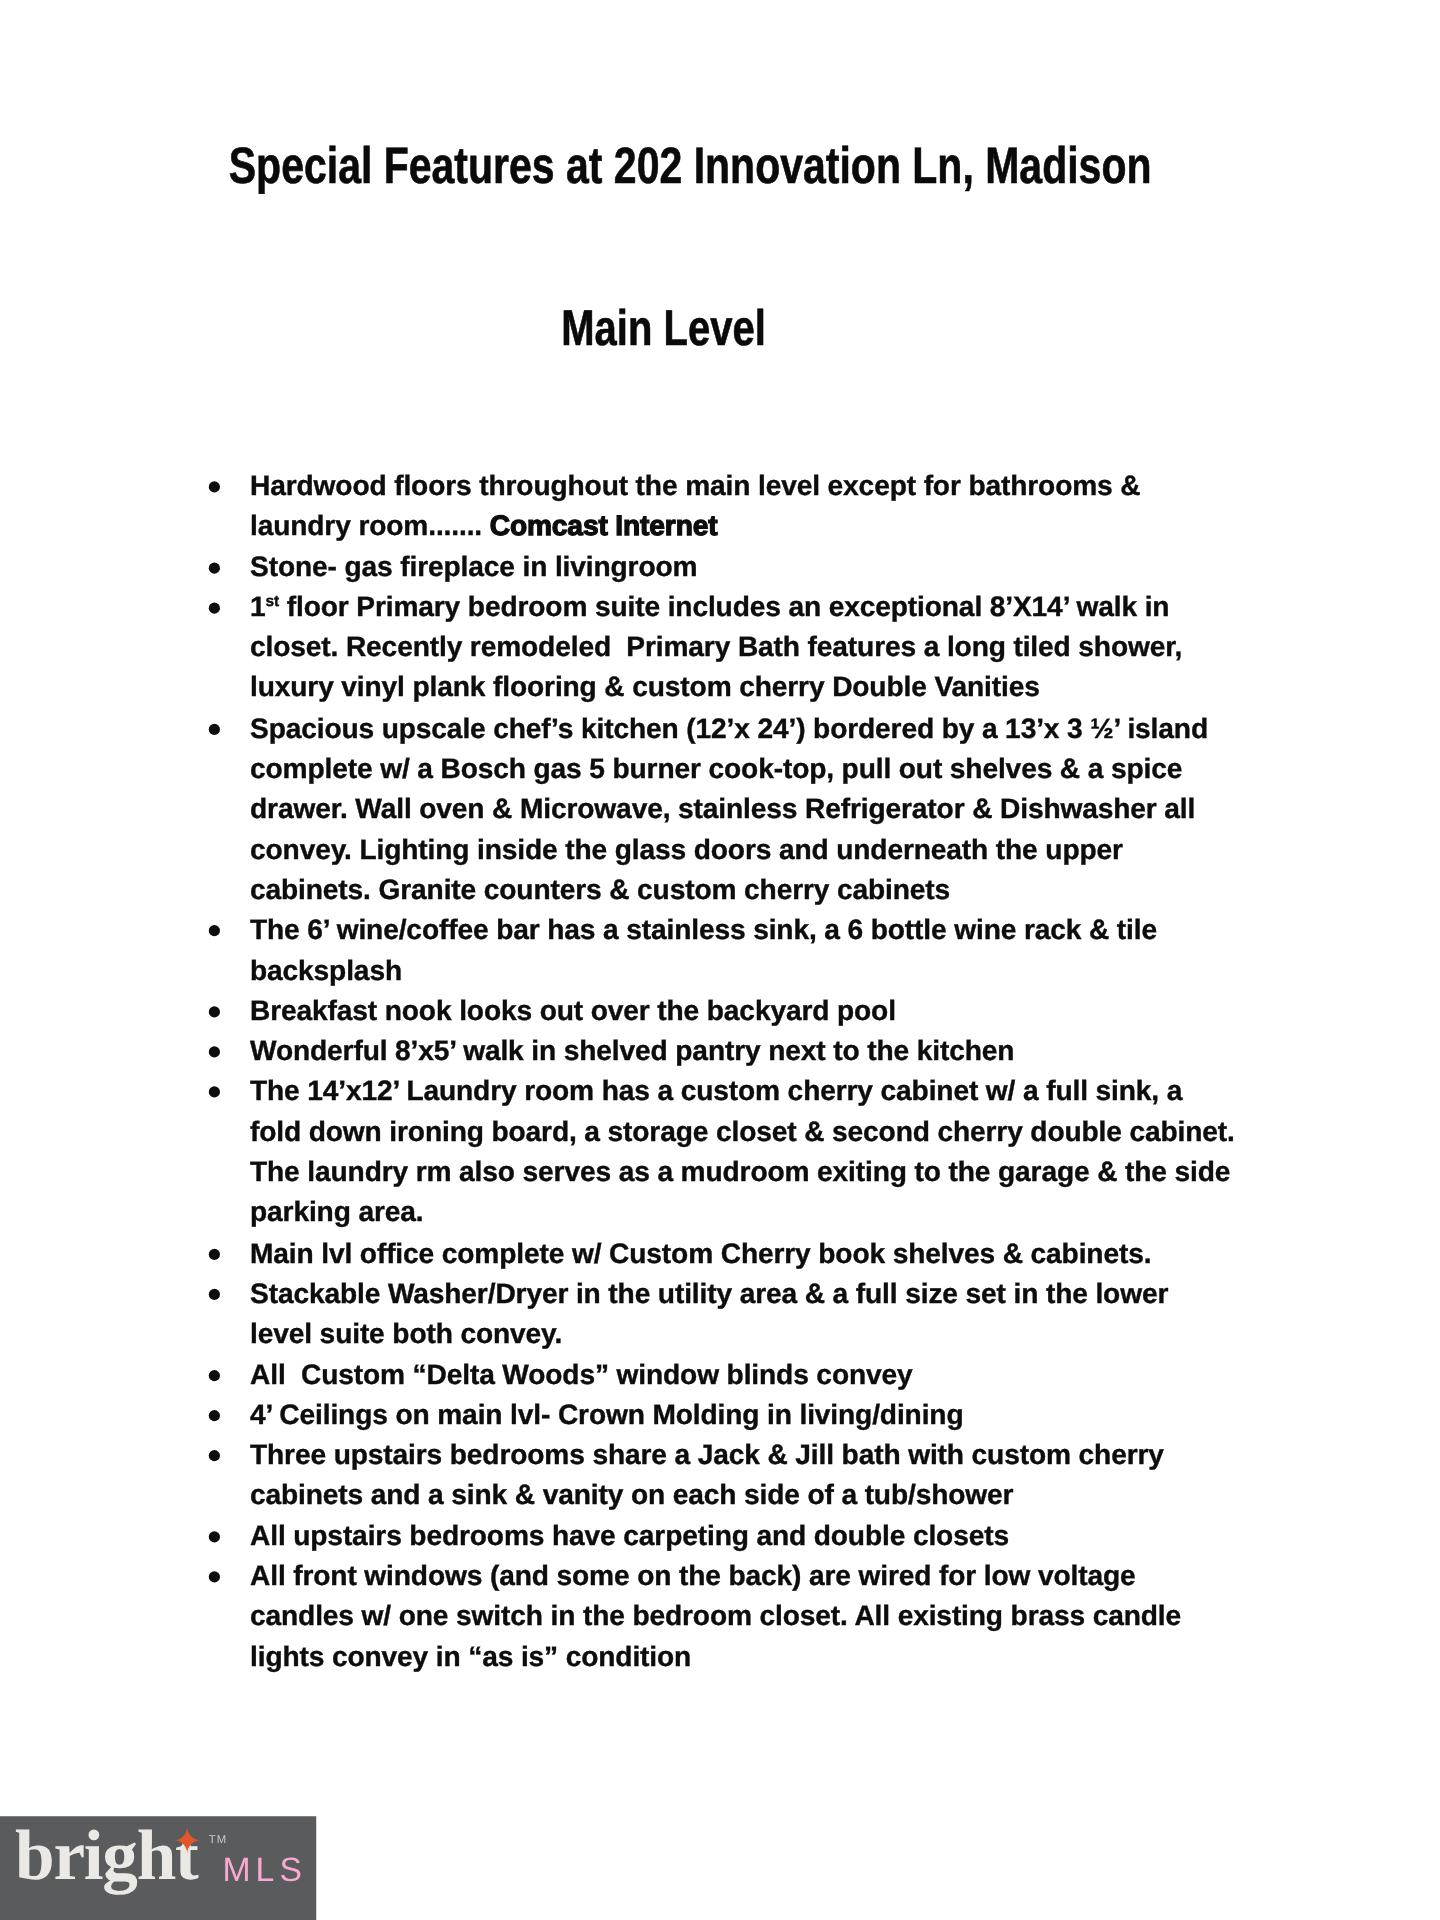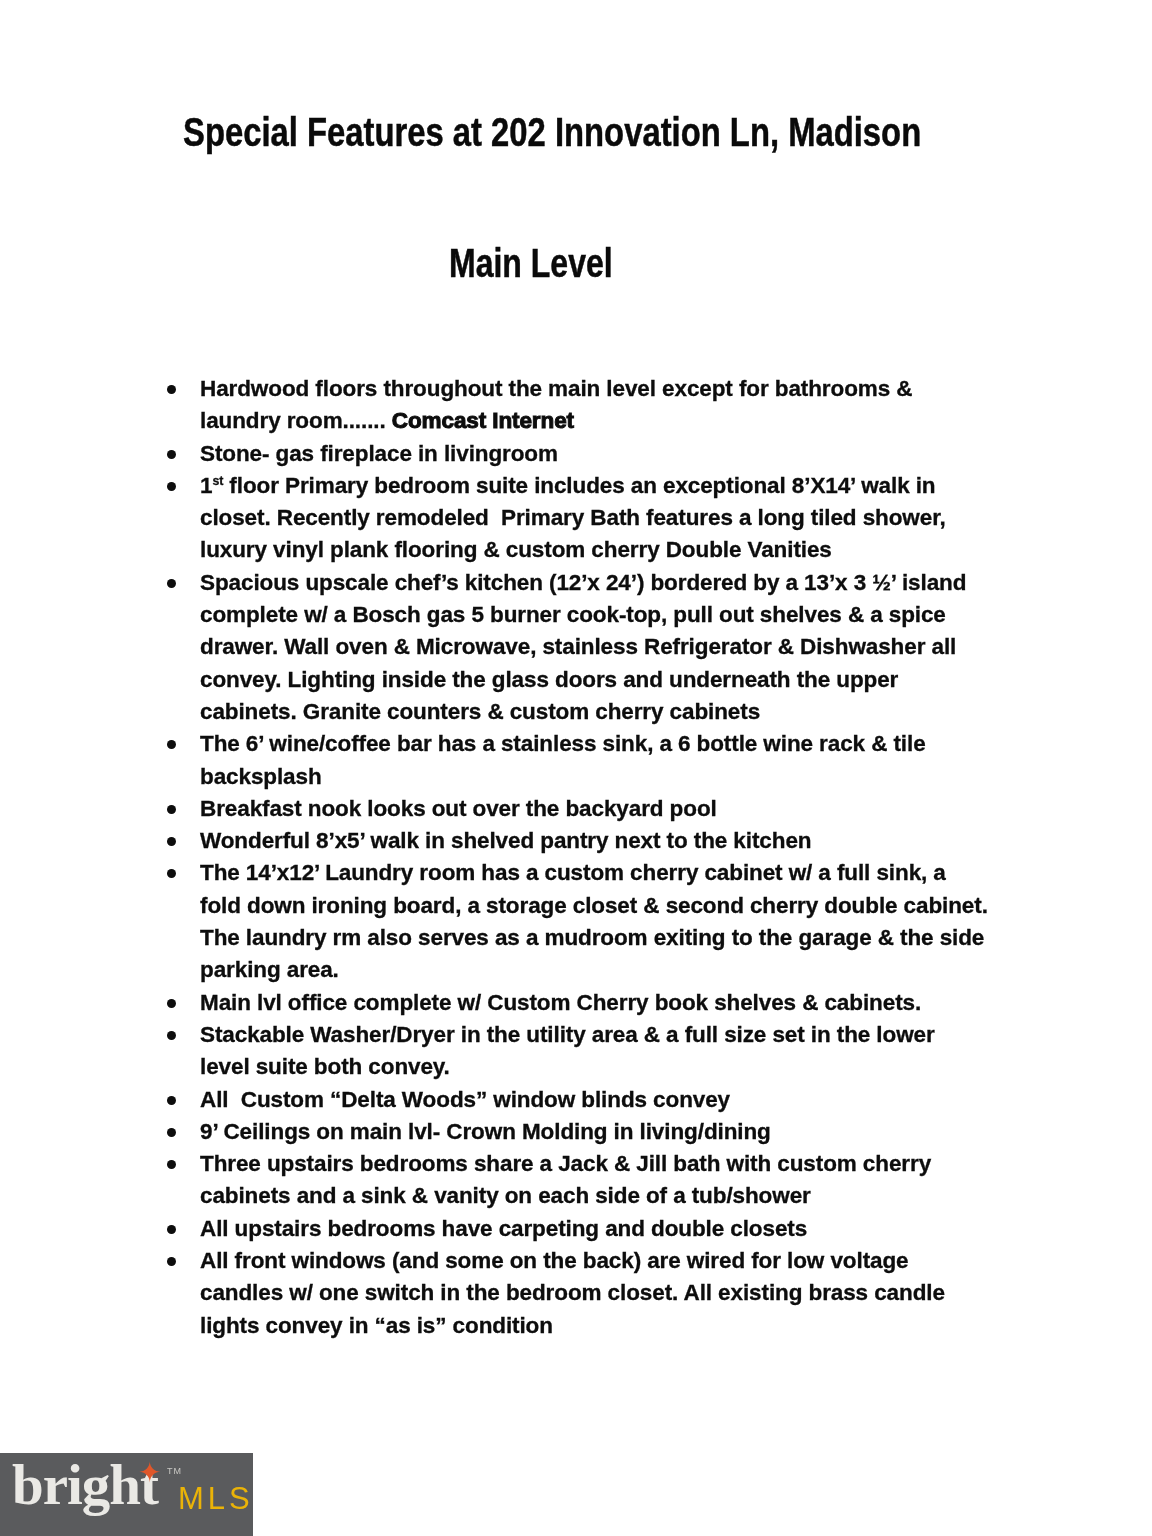--- a/index.html
+++ b/index.html
@@ -47,21 +47,21 @@
     color:#eae9e5;letter-spacing:-1px;
   }
   .logo-star{
     position:absolute;left:138px;top:6px;font-size:28px;line-height:1;color:#e0572a;z-index:2;
   }
   .logo-tm{
     position:absolute;left:167px;top:13px;font-size:9px;letter-spacing:1px;color:#c9c8c4;text-align:right;
   }
   .logo-suffix{
     position:absolute;left:178px;top:29px;
-    font-size:31px;line-height:1.1;font-weight:normal;letter-spacing:4px;color:#eab308;
+    font-size:27px;line-height:1.1;font-weight:normal;letter-spacing:4px;color:#f9a8d4;
     font-family:"Liberation Sans",sans-serif;
   }
 </style>
 </head>
 <body>
 
 <div class="page">
 
   <h1 class="doc-title">Special Features at 202 Innovation Ln, Madison</h1>
 
@@ -84,21 +84,21 @@
       <li><span>Breakfast nook looks out over the backyard pool</span></li>
       <li><span>Wonderful 8’x5’ walk in shelved pantry next to the kitchen</span></li>
       <li><span>The 14’x12’ Laundry room has a custom cherry cabinet w/ a full sink, a
 fold down ironing board, a storage closet &amp; second cherry double cabinet.
 The laundry rm also serves as a mudroom exiting to the garage &amp; the side
 parking area.</span></li>
       <li><span>Main lvl office complete w/ Custom Cherry book shelves &amp; cabinets.</span></li>
       <li><span>Stackable Washer/Dryer in the utility area &amp; a full size set in the lower
 level suite both convey.</span></li>
       <li><span>All  Custom “Delta Woods” window blinds convey</span></li>
-      <li><span>9’ Ceilings on main lvl- Crown Molding in living/dining</span></li>
+      <li><span>4’ Ceilings on main lvl- Crown Molding in living/dining</span></li>
       <li><span>Three upstairs bedrooms share a Jack &amp; Jill bath with custom cherry
 cabinets and a sink &amp; vanity on each side of a tub/shower</span></li>
       <li><span>All upstairs bedrooms have carpeting and double closets</span></li>
       <li><span>All front windows (and some on the back) are wired for low voltage
 candles w/ one switch in the bedroom closet. All existing brass candle
 lights convey in “as is” condition</span></li>
     </ul>
 
   <div class="logo">
     <span class="logo-brand">bright</span>

